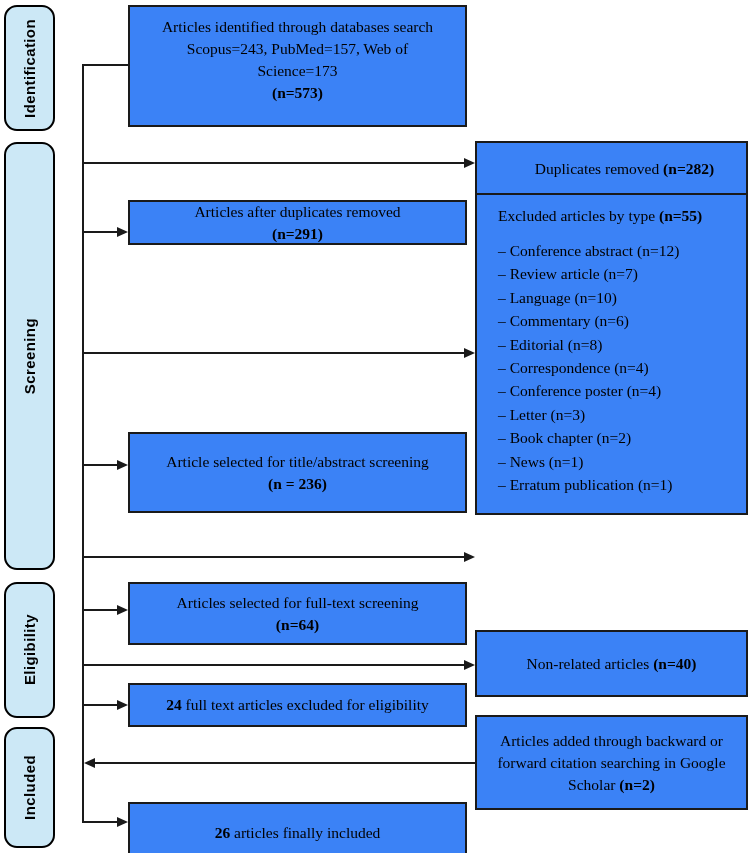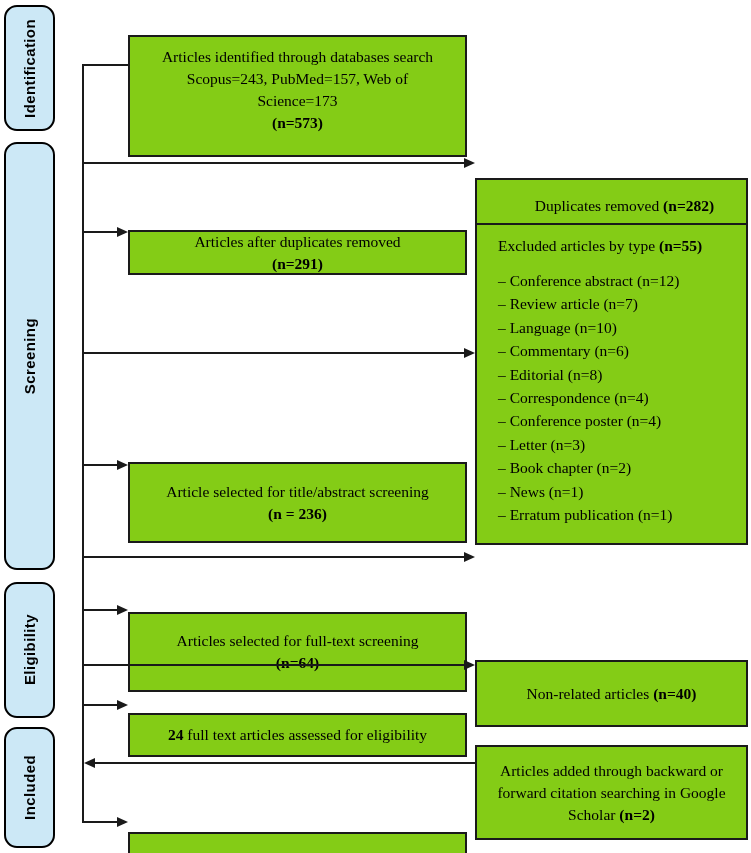--- a/index.html
+++ b/index.html
@@ -36,44 +36,43 @@
     white-space: nowrap;
   }
   #stage-identification { top: 5px;   height: 126px; }
   #stage-screening      { top: 142px; height: 428px; }
   #stage-eligibility    { top: 582px; height: 136px; }
   #stage-included       { top: 727px; height: 121px; }
 
   
   .box {
     position: absolute;
-    background: #84cc16;
+    background: #3b82f6;
     border: 2px solid #1a1a1a;
     box-sizing: border-box;
     display: flex;
     flex-direction: column;
     align-items: center;
     justify-content: center;
     text-align: center;
     font-size: 15.5px;
     line-height: 1.42;
     padding: 4px 8px;
-    margin-top: 30px;
   }
   .mid { left: 128px; width: 339px; }
   .right { left: 475px; width: 273px; }
 
   #box-identified      { top: 5px;   height: 122px; justify-content: flex-start; padding-top: 9px; }
   #box-after-dup       { top: 200px; height: 45px; }
   #box-title-abstract  { top: 432px; height: 81px; }
-  #box-full-text       { top: 582px; height: 80px; }
+  #box-full-text       { top: 582px; height: 63px; }
   #box-assessed        { top: 683px; height: 44px; }
   #box-final           { top: 802px; height: 62px; }
 
-  #box-duplicates      { top: 148px; height: 55px; padding-left: 34px; }
+  #box-duplicates      { top: 141px; height: 55px; padding-left: 34px; }
   #box-excluded        { top: 193px; height: 322px;
                          align-items: flex-start; justify-content: flex-start;
                          text-align: left; padding: 9px 6px 6px 21px; }
   #box-irrelevant      { top: 530px; height: 55px; }
   #box-non-related     { top: 630px; height: 67px; }
   #box-citation        { top: 715px; height: 95px; }
 
   .b { font-weight: bold; }
   .excl-heading { margin-bottom: 12px; line-height: 23px; }
   .excl-item { line-height: 23.4px; }
@@ -127,21 +126,21 @@
     <div>Article selected for title/abstract screening</div>
     <div class="b">(n = 236)</div>
   </div>
 
   <div class="box mid" id="box-full-text">
     <div>Articles selected for full-text screening</div>
     <div class="b">(n=64)</div>
   </div>
 
   <div class="box mid" id="box-assessed">
-    <div><span class="b">24</span><span> full text articles assessed for eligibility</span></div>
+    <div><span class="b">24</span><span> full text articles excluded for eligibility</span></div>
   </div>
 
   <div class="box mid" id="box-final">
     <div><span class="b">26</span><span> articles finally included</span></div>
   </div>
 
   <div class="box right" id="box-duplicates">
     <div><span>Duplicates removed </span><span class="b">(n=282)</span></div>
   </div>
 

